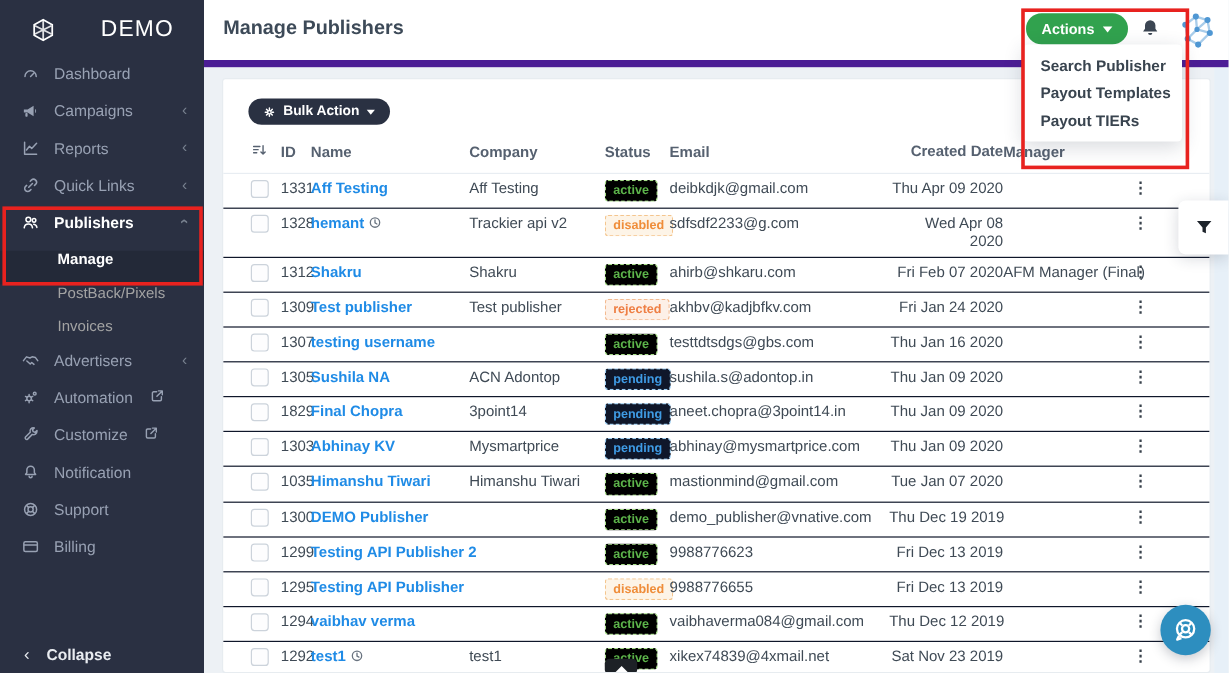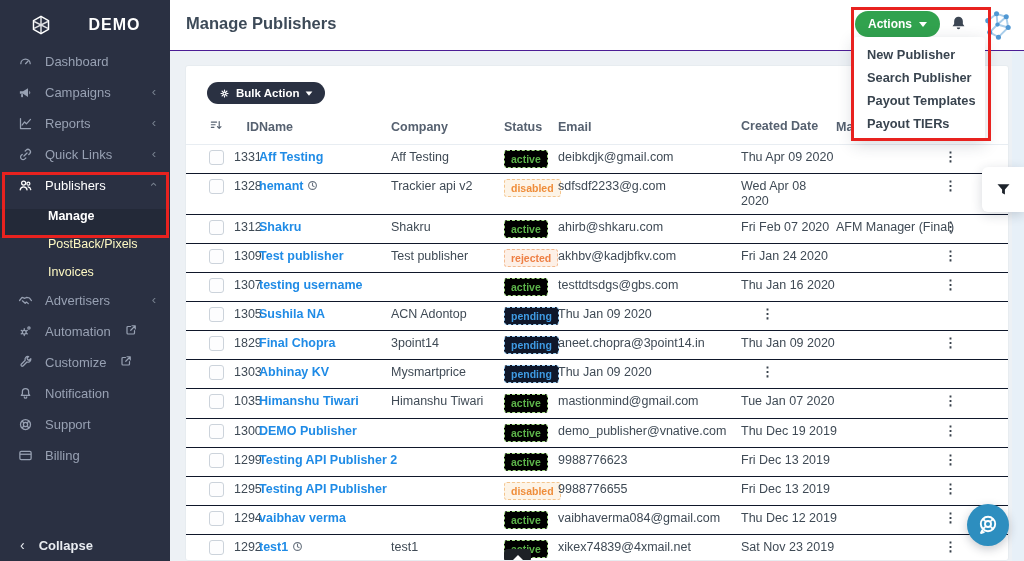--- a/index.html
+++ b/index.html
@@ -3,37 +3,37 @@
 <meta charset="utf-8">
 <style>
   html,body{margin:0;padding:0;}
   body{font-family:"Liberation Sans",sans-serif;-webkit-font-smoothing:antialiased;}
   #app{position:relative;width:1024px;height:561px;overflow:hidden;background:#edf1f5;}
 
   
   .sidebar{position:absolute;left:0;top:0;width:170px;height:561px;background:var(--sidebar-bg,#2a3042);z-index:5;}
   .logo{height:50px;display:flex;align-items:center;justify-content:center;gap:9px;color:#fff;}
   .logo svg{width:22px;height:22px;}
-  .logo-text{font-size:16px;font-weight:700;letter-spacing:1px;color:#fff;margin-left:28px;}
+  .logo-text{font-size:19px;font-weight:400;letter-spacing:1px;color:#fff;margin-left:28px;}
   .nav{margin-top:4px;}
   .item{height:31px;display:flex;align-items:flex-start;gap:12px;padding:0 14px 0 18px;color:#98a1b3;font-size:13px;cursor:pointer;}
   .item .si{width:15px;height:15px;flex:0 0 15px;display:inline-flex;}
   .item .si svg{width:15px;height:15px;}
   .item .chev{margin-left:auto;font-size:13px;color:#78818f;line-height:1;display:inline-block;}
   .chev-up{transform:rotate(90deg);color:#cfd4dd;}
-  .item.open{color:#fff;font-weight:400;}
-  .item.sub{height:28px;padding-left:48px;font-size:12.5px;color:#fef9c3;}
+  .item.open{color:#fff;font-weight:700;}
+  .item.sub{height:28px;padding-left:48px;font-size:12.5px;color:#a3a3a3;}
   .item.sub.active{color:#fff;font-weight:700;background:#232938;}
   .ext{width:12px;height:12px;display:inline-flex;margin-left:2px;}
   .ext svg{width:12px;height:12px;}
   .collapse-bar{position:absolute;left:0;bottom:0;width:170px;height:32px;display:flex;align-items:center;gap:14px;padding-left:20px;box-sizing:border-box;color:#e9ecf1;font-size:13px;font-weight:700;cursor:pointer;}
   .collapse-bar .chev{font-size:14px;font-weight:400;}
 
   
-  .topbar{position:absolute;left:170px;top:0;width:854px;height:50px;background:#fff;border-bottom:1px solid #4c1d95;z-index:8;}
+  .topbar{position:absolute;left:170px;top:0;width:854px;height:50px;background:#fff;border-bottom:6px solid #4c1d95;z-index:8;}
   .page-title{position:absolute;left:16px;top:14px;font-size:16.5px;font-weight:700;color:#3d4a58;}
   .actions-btn{position:absolute;left:685px;top:11px;height:26px;padding:0 13px;border:none;border-radius:14px;background:var(--accent-green,#31a24e);color:#fff;font-size:12px;font-weight:700;font-family:inherit;display:flex;align-items:center;gap:7px;cursor:pointer;}
   .caret-down{width:0;height:0;border-left:4px solid transparent;border-right:4px solid transparent;border-top:5px solid #fff;display:inline-block;}
   .bell-btn{position:absolute;left:778px;top:13px;width:20px;height:22px;color:#3c4653;cursor:pointer;background:none;border:none;padding:0;}
   .bell-btn svg{width:19px;height:21px;}
   .netlogo{position:absolute;left:810px;top:8px;width:35px;height:35px;}
   .netlogo svg{width:35px;height:35px;}
 
   
   .dropdown{position:absolute;left:853px;top:37px;width:132px;background:#fff;border-radius:4px;box-shadow:0 4px 16px rgba(40,50,70,.18);padding:6px 0;z-index:22;}
@@ -45,23 +45,23 @@
   .anno-actions{left:851px;top:7px;width:134px;height:128px;}
 
   
   .card{position:absolute;left:185px;top:65px;width:824px;height:496px;background:#fff;border:1px solid #e7ecf0;border-radius:3px;box-sizing:border-box;overflow:hidden;z-index:6;}
   .bulk-btn{margin:16px 0 0 21px;height:22px;display:inline-flex;align-items:center;gap:6px;padding:0 12px;border:none;border-radius:12px;background:var(--dark-btn,#2a3142);color:#fff;font-size:11.5px;font-weight:700;font-family:inherit;cursor:pointer;}
   .bulk-btn svg{width:11px;height:11px;}
   .bulk-btn .caret-down{border-top-color:#fff;transform:scale(.85);}
 
   .thead{display:flex;align-items:center;padding:14px 0 9px 23px;border-bottom:1px solid #e8edf2;color:#566170;font-size:12.5px;font-weight:700;}
   .trow{display:flex;align-items:flex-start;padding:5px 0 5px 23px;border-bottom:1px solid #0f172a;font-size:12.5px;color:#3f4a55;line-height:14px;}
-  .cc{width:25px;flex:0 0 25px;} .ci{width:25px;flex:0 0 25px;text-align:right;} .cn{width:132px;flex:0 0 132px;white-space:nowrap;}
+  .cc{width:25px;flex:0 0 25px;} .ci{width:25px;flex:0 0 25px;} .cn{width:132px;flex:0 0 132px;white-space:nowrap;}
   .cco{width:113px;flex:0 0 113px;white-space:nowrap;} .cs{width:54px;flex:0 0 54px;}
-  .ce{width:183px;flex:0 0 183px;white-space:nowrap;} .ccr{width:95px;flex:0 0 95px;white-space:pre;line-height:15px;}
+  .ce{width:183px;flex:0 0 183px;white-space:nowrap;} .ccr{width:95px;flex:0 0 95px;white-space:pre;line-height:15px;text-align:right;}
   .cm{width:108px;flex:0 0 108px;white-space:nowrap;} .ca{width:40px;flex:0 0 40px;}
   .sort-ic{width:14px;height:14px;color:#566170;display:inline-block;}
   .checkbox{width:13px;height:13px;border:1px solid #ccd3db;border-radius:3px;background:#fdfdfe;display:inline-block;cursor:pointer;}
   .plink{color:var(--link-blue,#1f8be6);font-weight:600;cursor:pointer;}
   .clock{width:11px;height:11px;color:#6a7480;display:inline-block;margin-left:4px;vertical-align:-1px;}
   .clock svg{width:11px;height:11px;}
   .badge{display:inline-block;font-size:10.5px;font-weight:700;padding:2px 6px;border-radius:3px;border:1px dashed;line-height:1.15;}
   .b-active{color:var(--badge-active,#5cb34a);background:#000000;border-color:#a5dd87;}
   .b-disabled{color:var(--badge-disabled,#ef8d3a);background:#fdf4e7;border-color:#f4c58e;}
   .b-rejected{color:var(--badge-rejected,#ee7f44);background:#fdf0e7;border-color:#f3ba90;}
@@ -401,21 +401,20 @@
     </button>
     <span class="netlogo">
       <svg>
           <use href="#network-icon"></use>
         </svg>
     </span>
   </header>
 
   <div class="dropdown">
 
-      <div class="menu-item">New Publisher</div>
 
       <div class="menu-item">Search Publisher</div>
 
       <div class="menu-item">Payout Templates</div>
 
       <div class="menu-item">Payout TIERs</div>
 
   </div>
 
   <section class="card">
@@ -505,20 +504,21 @@
           <span class="cm"></span>
           <span class="ca"><span class="dots">⋮</span></span>
         </div>
 
         <div class="trow">
           <span class="cc"><span class="checkbox"></span></span>
           <span class="ci">1305</span>
           <span class="cn"><span class="plink">Sushila NA</span></span>
           <span class="cco">ACN Adontop</span>
           <span class="cs"><span class="badge b-pending">pending</span></span>
+          <span class="ce">sushila.s@adontop.in</span>
           <span class="ccr">Thu Jan 09 2020</span>
           <span class="cm"></span>
           <span class="ca"><span class="dots">⋮</span></span>
         </div>
 
         <div class="trow">
           <span class="cc"><span class="checkbox"></span></span>
           <span class="ci">1829</span>
           <span class="cn"><span class="plink">Final Chopra</span></span>
           <span class="cco">3point14</span>
@@ -528,20 +528,21 @@
           <span class="cm"></span>
           <span class="ca"><span class="dots">⋮</span></span>
         </div>
 
         <div class="trow">
           <span class="cc"><span class="checkbox"></span></span>
           <span class="ci">1303</span>
           <span class="cn"><span class="plink">Abhinay KV</span></span>
           <span class="cco">Mysmartprice</span>
           <span class="cs"><span class="badge b-pending">pending</span></span>
+          <span class="ce">abhinay@mysmartprice.com</span>
           <span class="ccr">Thu Jan 09 2020</span>
           <span class="cm"></span>
           <span class="ca"><span class="dots">⋮</span></span>
         </div>
 
         <div class="trow">
           <span class="cc"><span class="checkbox"></span></span>
           <span class="ci">1035</span>
           <span class="cn"><span class="plink">Himanshu Tiwari</span></span>
           <span class="cco">Himanshu Tiwari</span>

